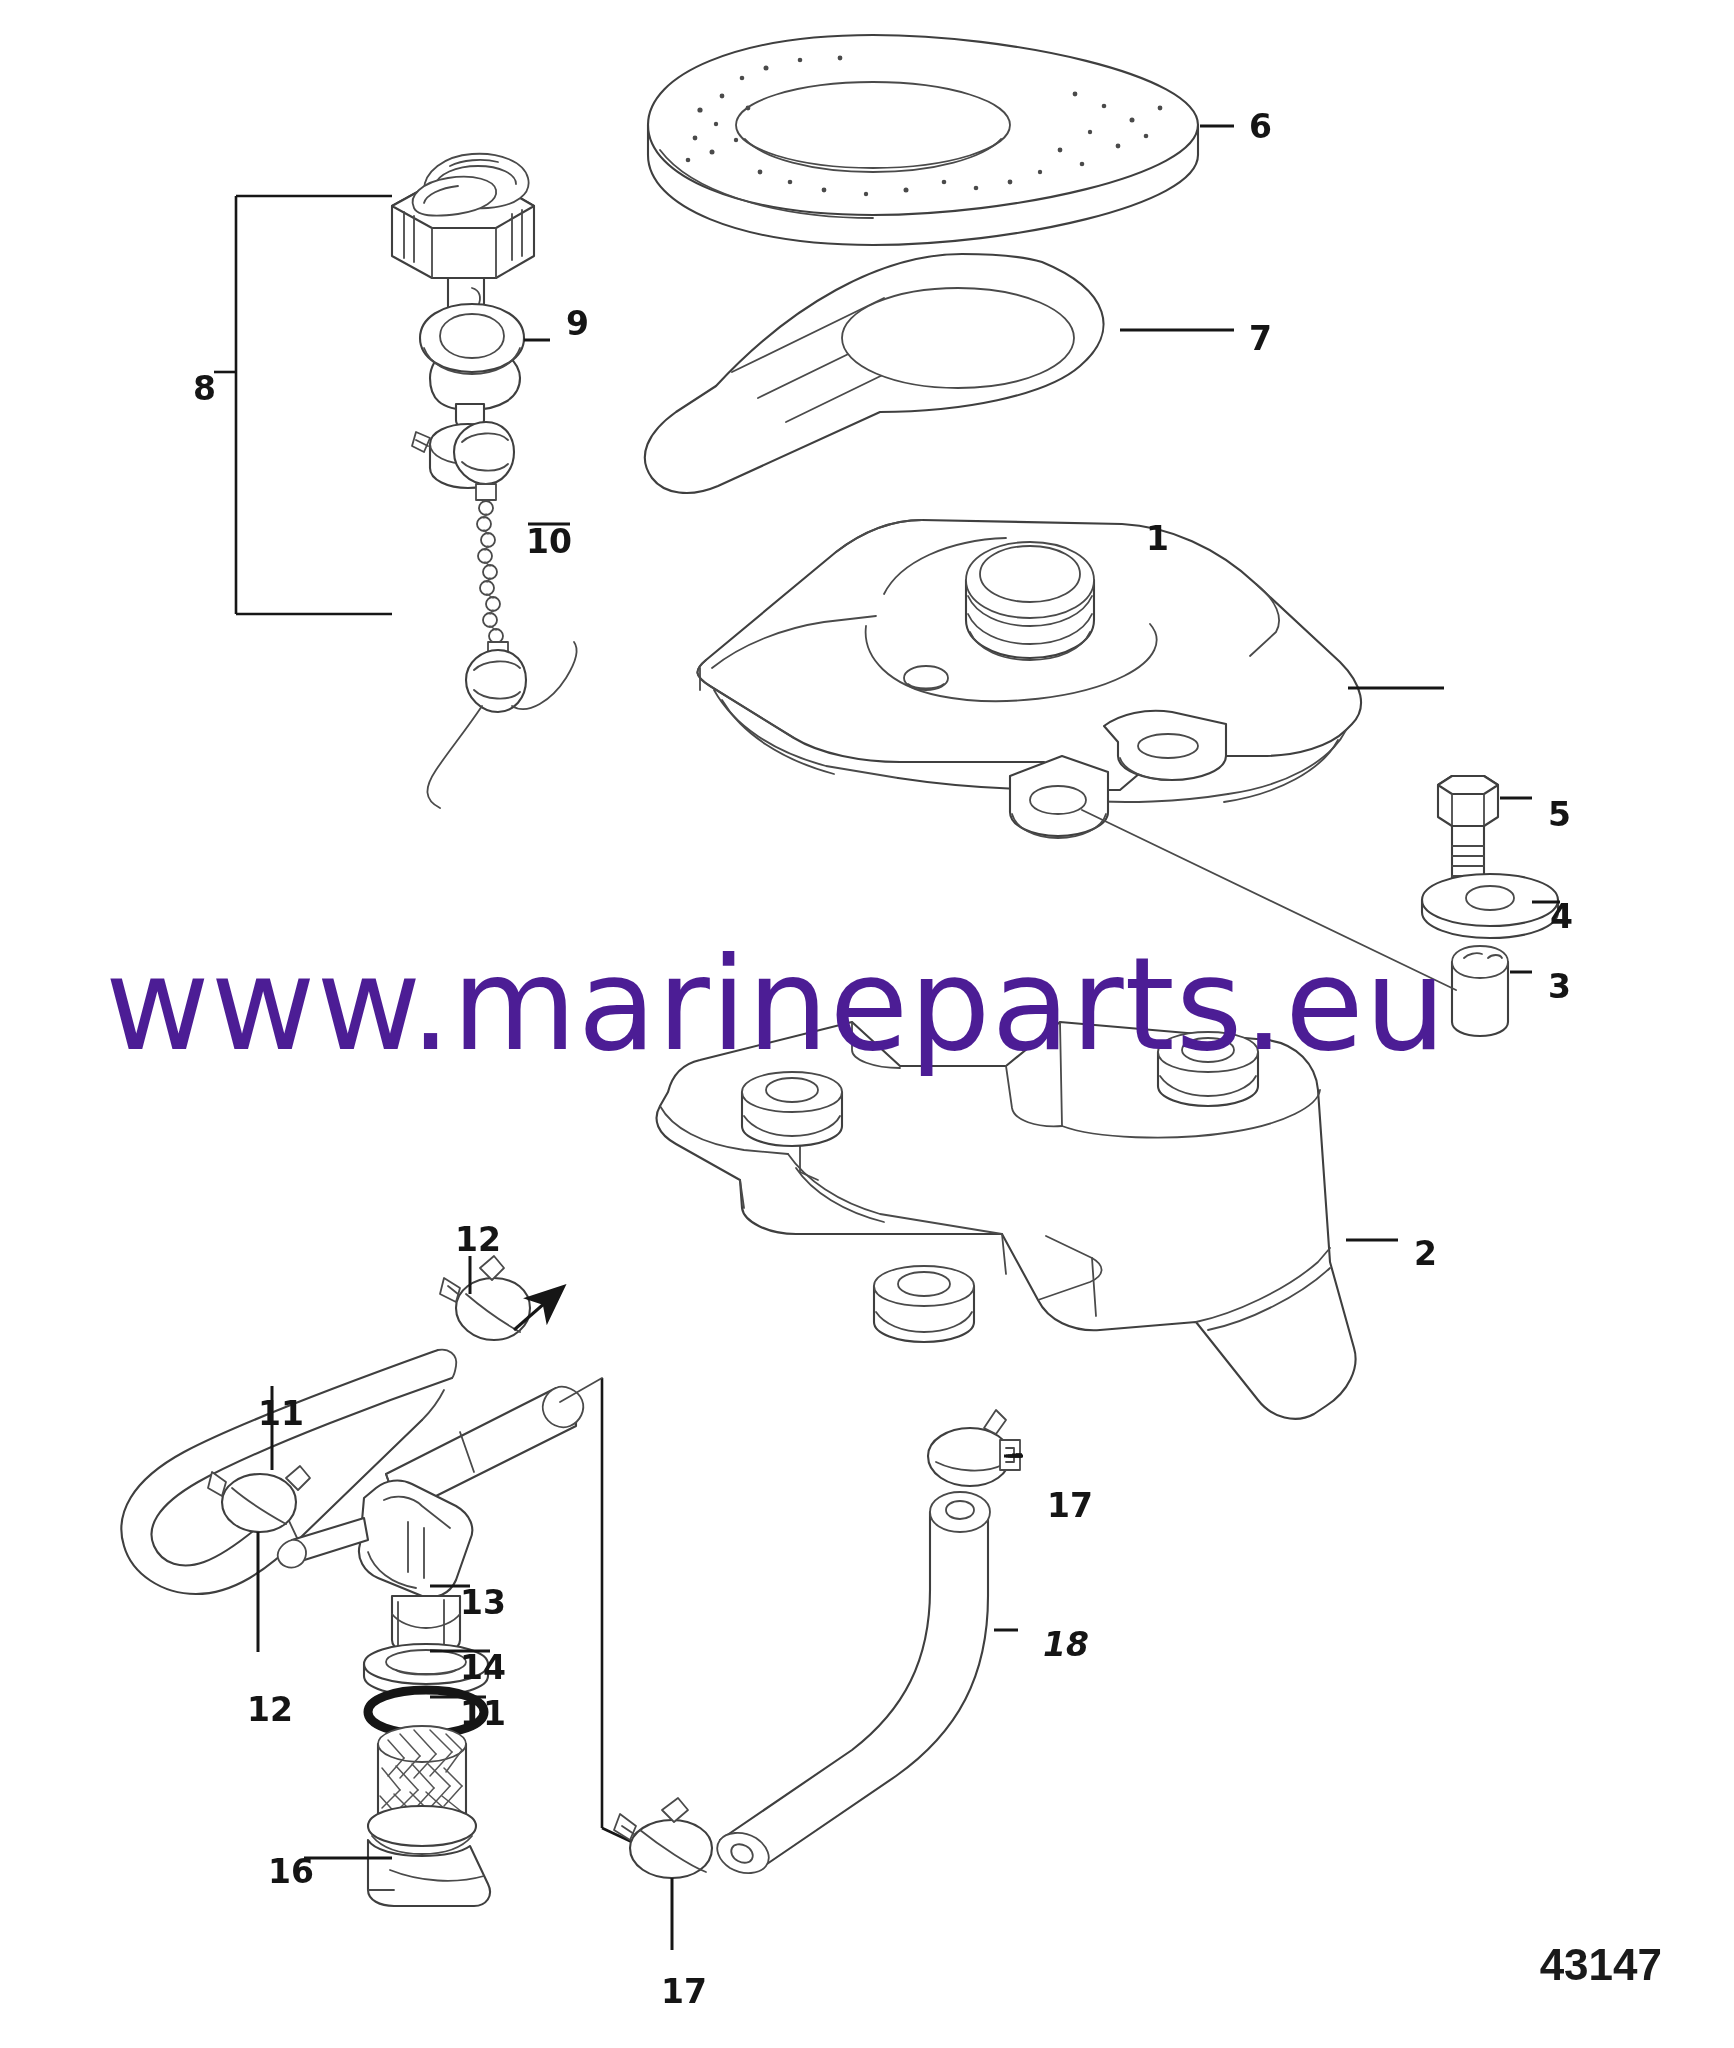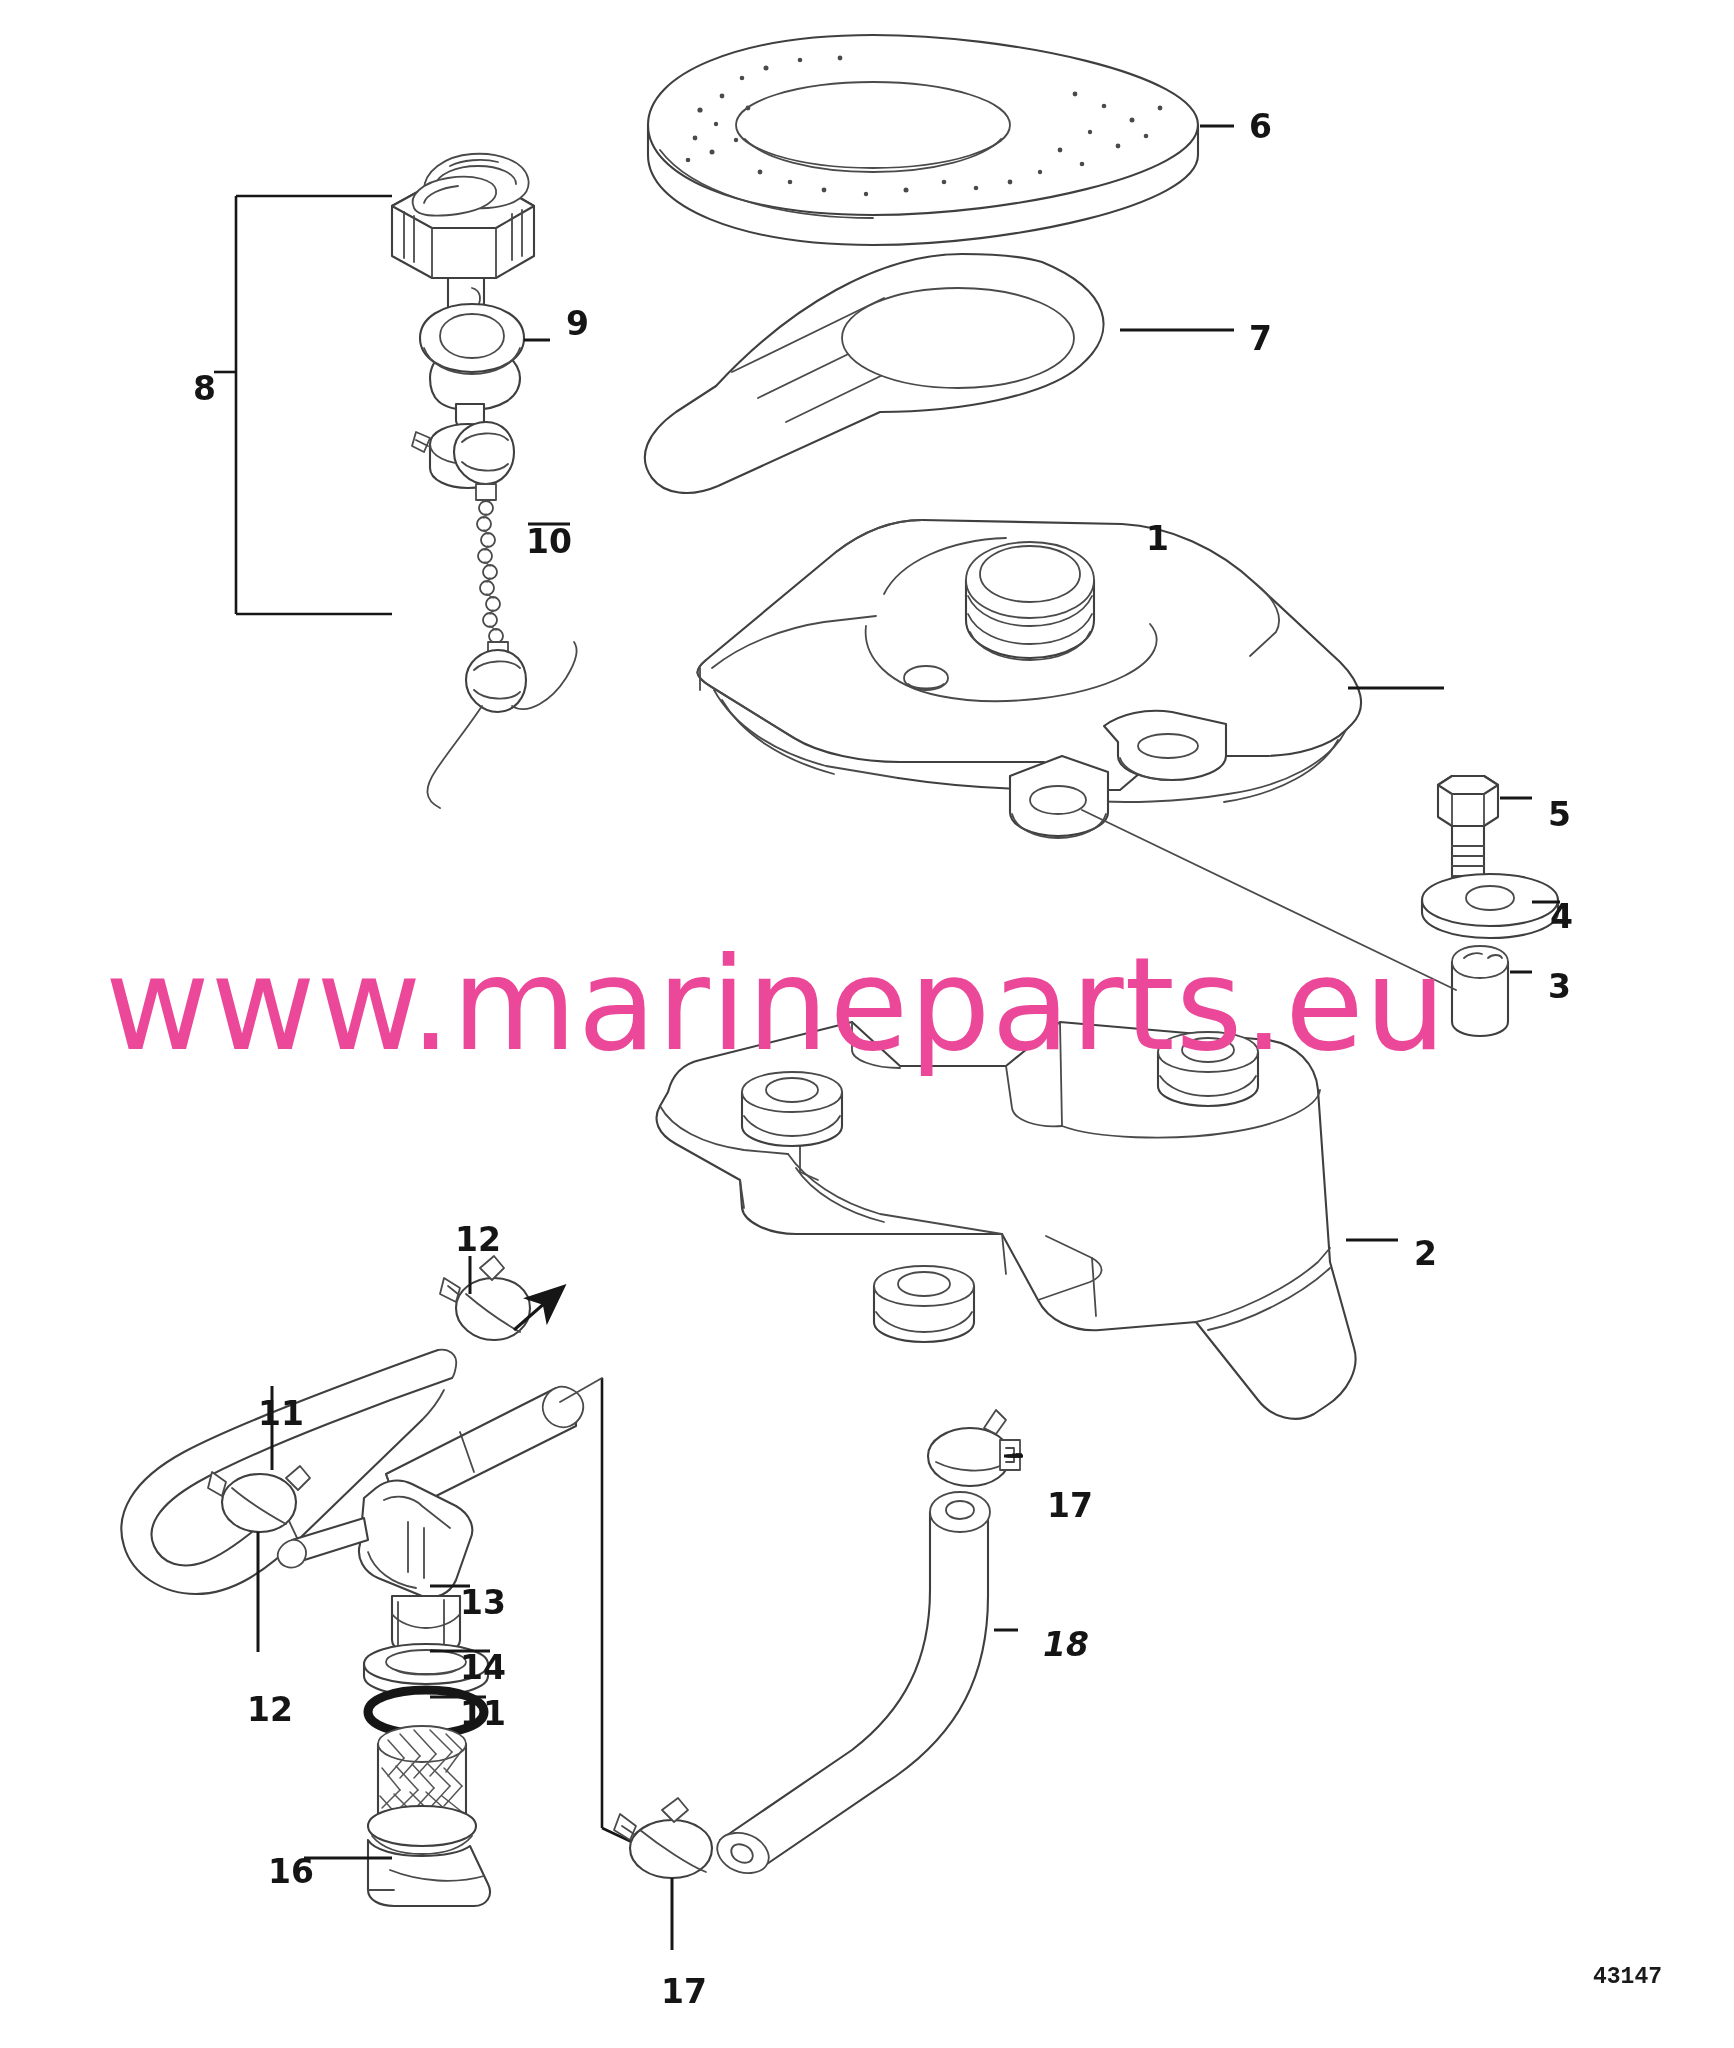--- a/index.html
+++ b/index.html
@@ -14,30 +14,30 @@
   #diagram-svg{position:absolute;left:0;top:0;width:1734px;height:2048px;}
   .wm{
     position:absolute;
     left:0;top:930px;
     width:1552px;
     text-align:center;
     font-family:"DejaVu Sans",sans-serif;
     font-size:128px;
     font-weight:400;
     letter-spacing:1px;
-    color:#ec4899;
+    color:#4c1d95;
     white-space:nowrap;
     pointer-events:none;
     user-select:none;
   }
   .dwgno{
     position:absolute;
     right:72px;bottom:58px;
-    font-family:Liberation Mono, monospace;
-    font-size:23px;
+    font-family:Liberation Sans, sans-serif;
+    font-size:44px;
     font-weight:bold;
     color:#1a1a1a;
     letter-spacing:0px;
   }
   
   .cal{
     position:absolute;
     font-family:"DejaVu Sans",sans-serif;
     font-size:33px;
     font-weight:bold;

